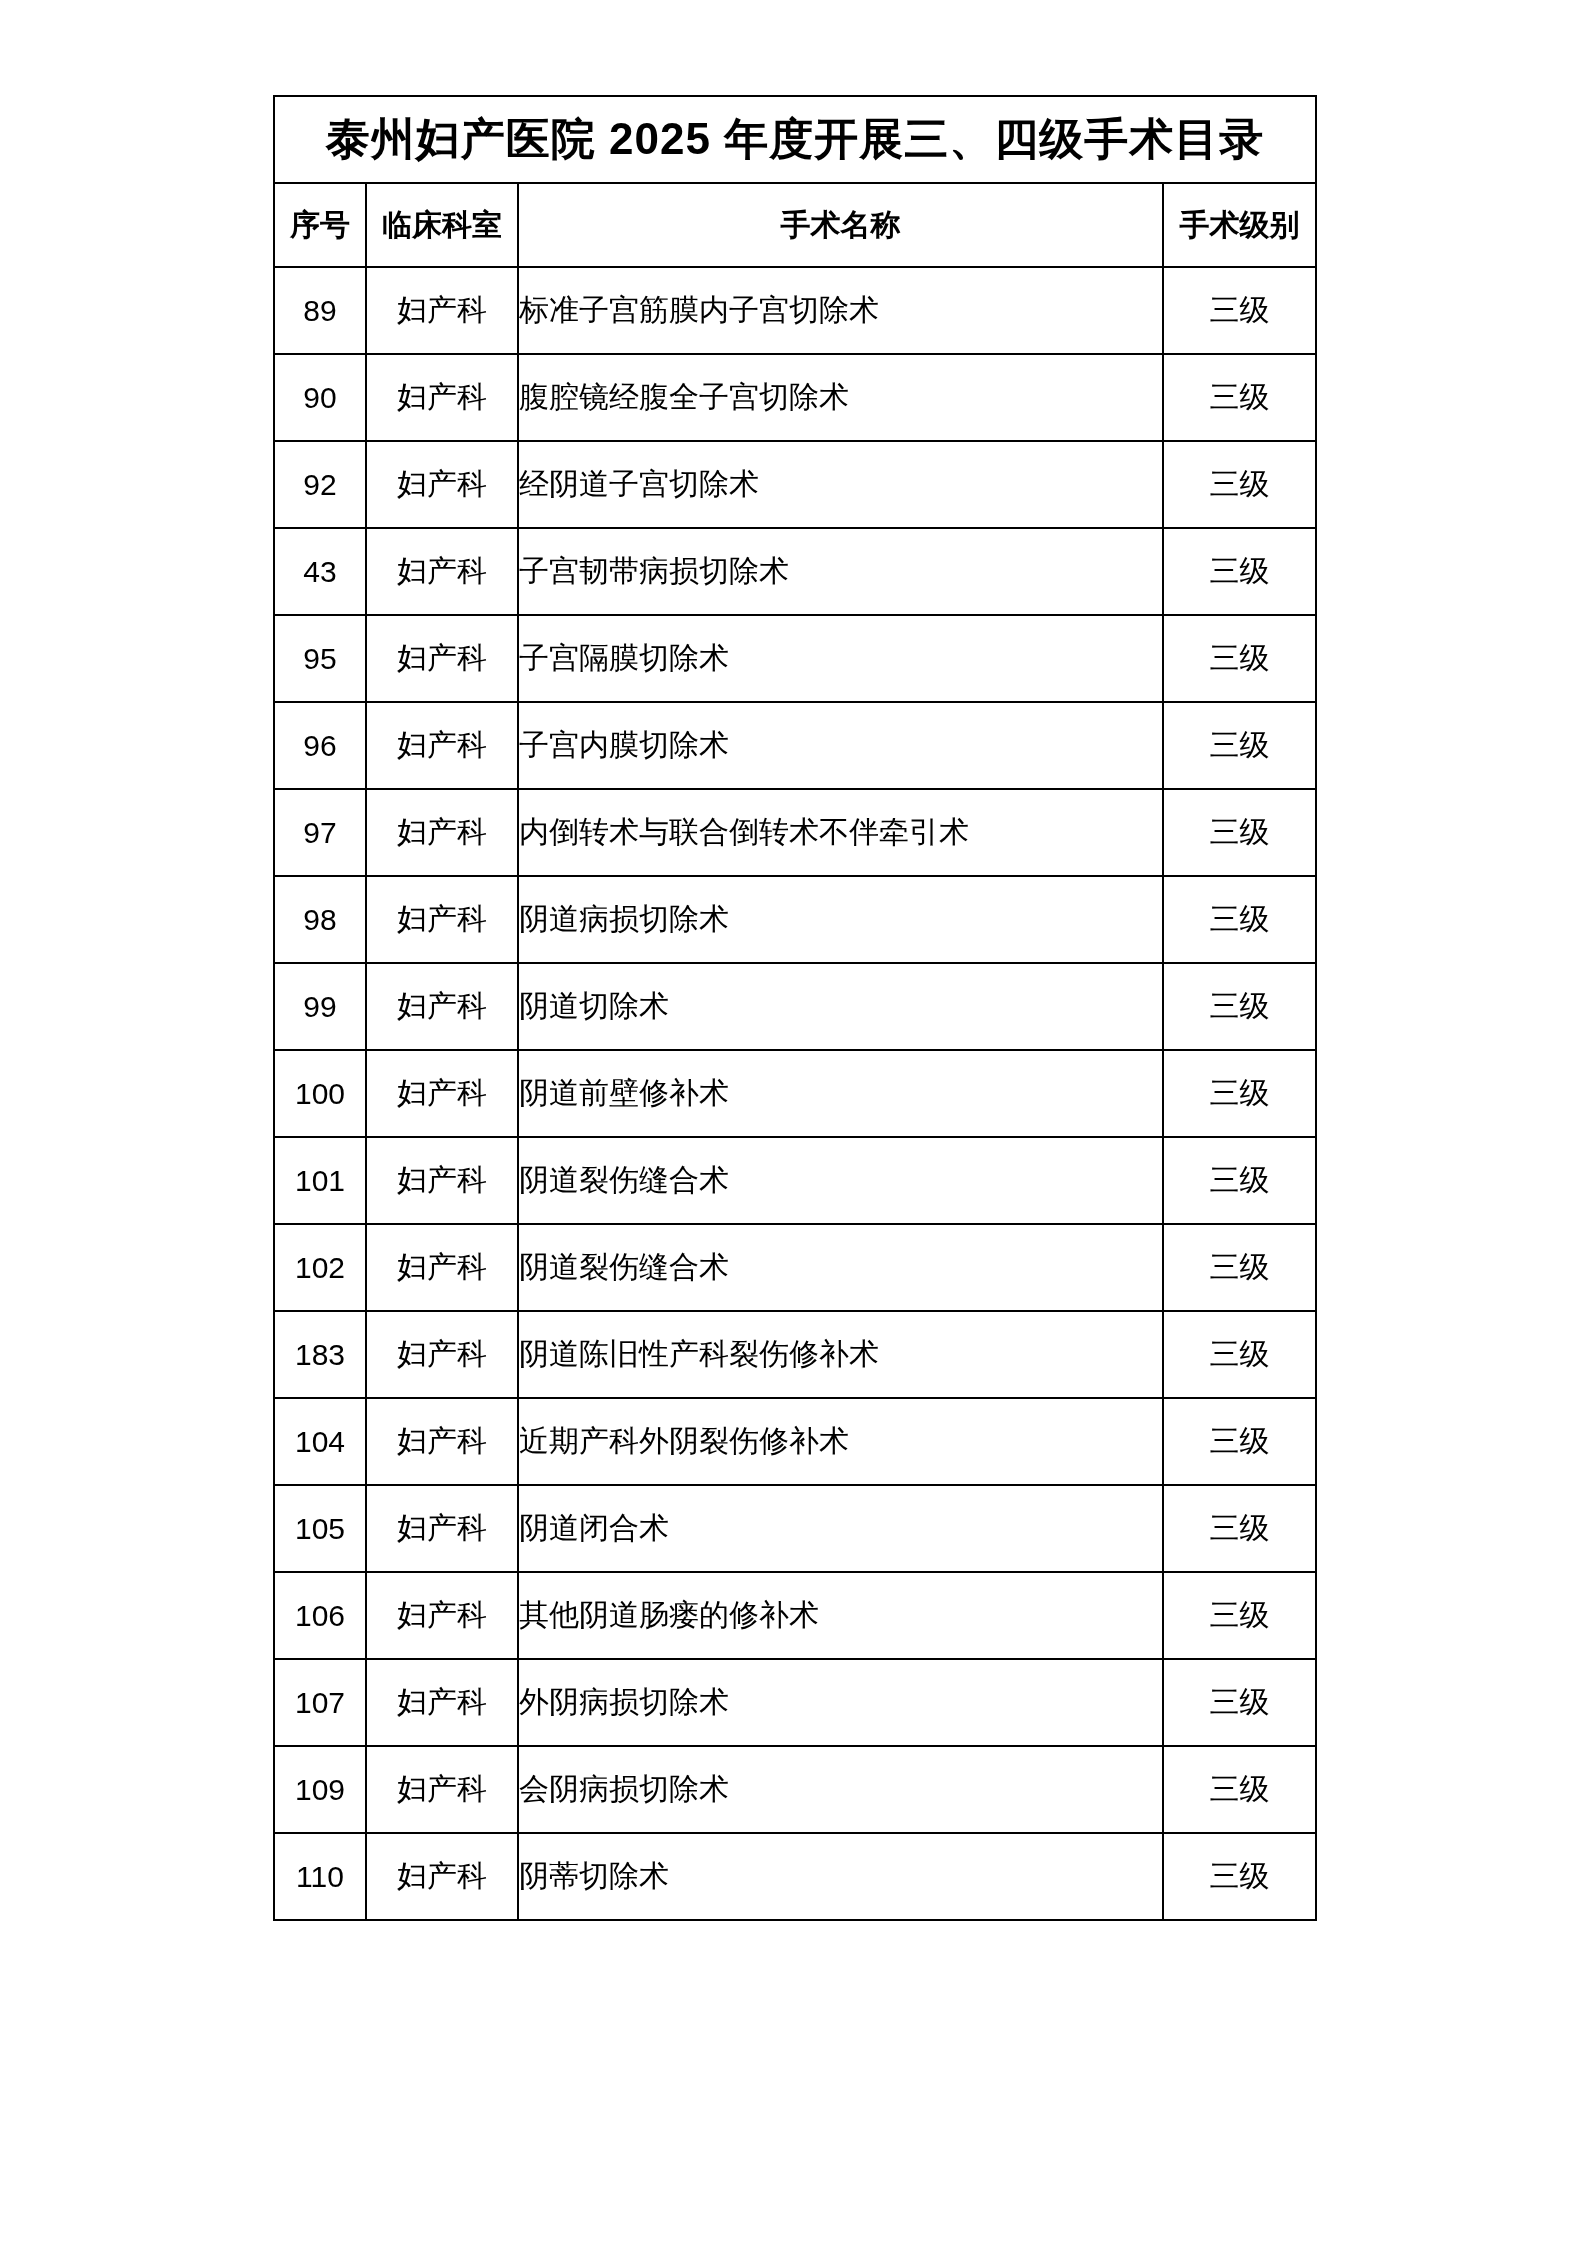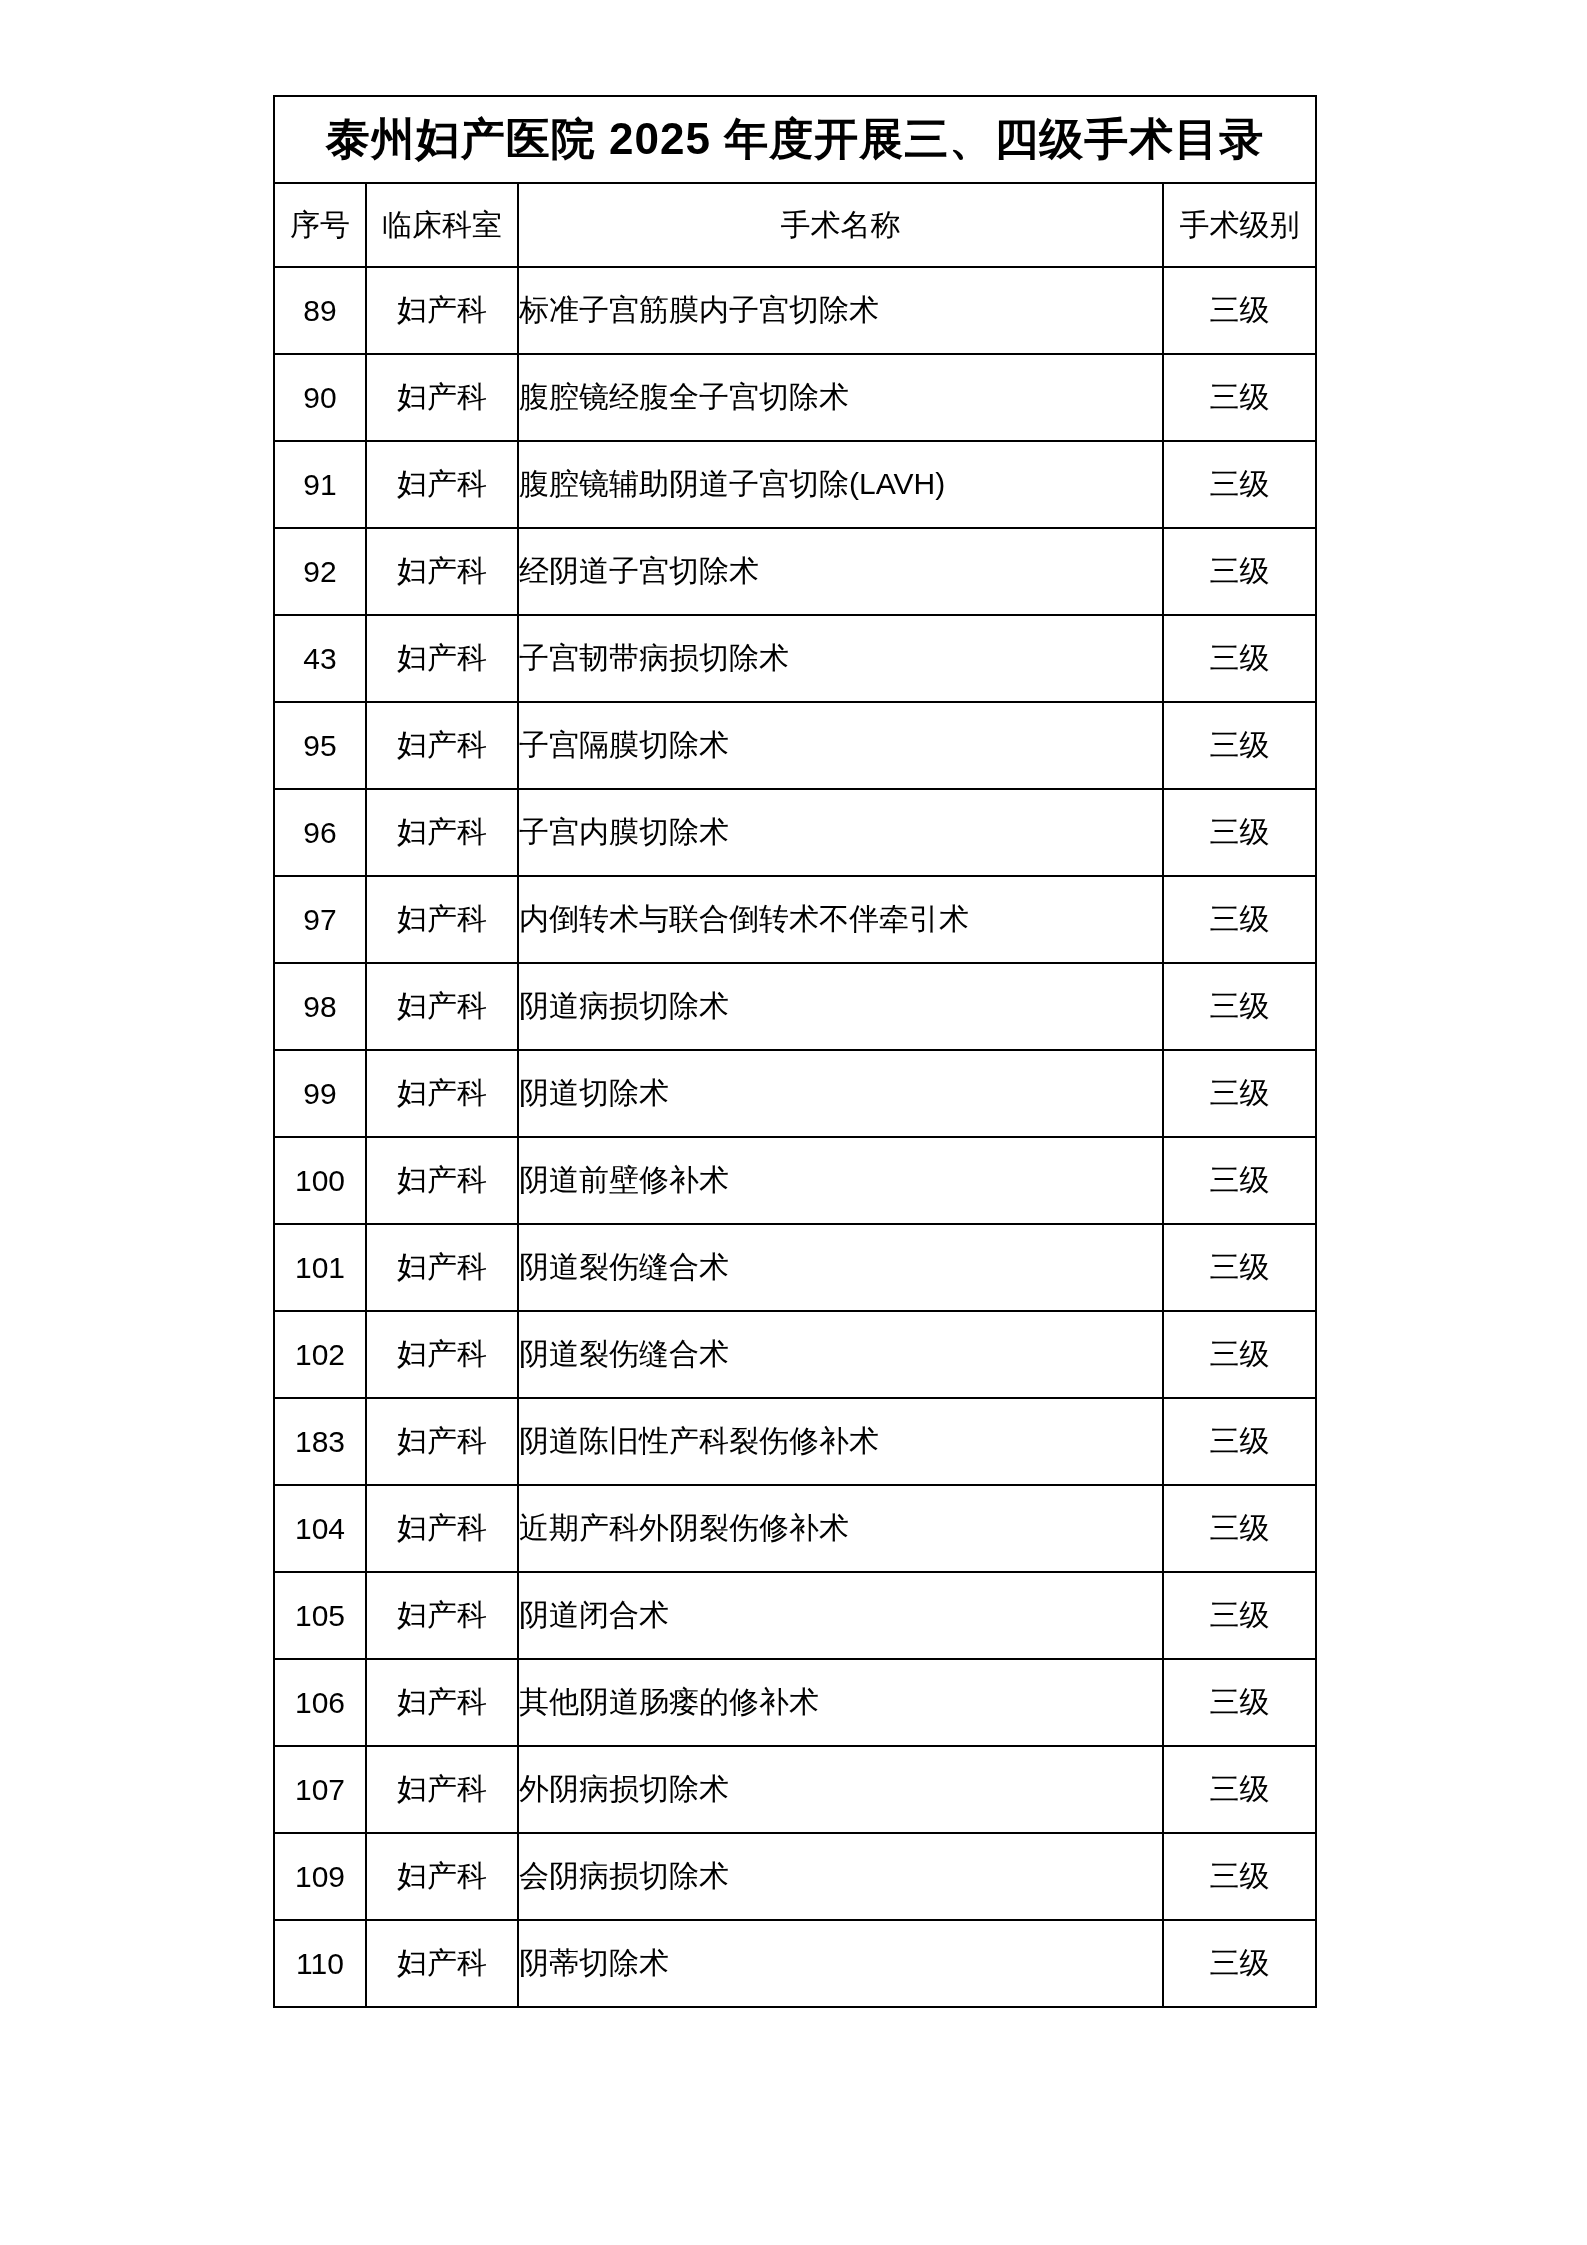--- a/index.html
+++ b/index.html
@@ -42,21 +42,21 @@
     height: 85px;
     font-size: 44px;
     font-weight: bold;
     text-align: center;
     vertical-align: middle;
     letter-spacing: 1px;
   }
   tr.header-row th {
     height: 82px;
     font-size: 30px;
-    font-weight: normal;
+    font-weight: bold;
     text-align: center;
     vertical-align: middle;
   }
   tr.data-row td {
     height: 85px;
     font-size: 30px;
     font-weight: normal;
     text-align: center;
     vertical-align: middle;
   }
@@ -93,26 +93,20 @@
           <td class="name-cell">标准子宫筋膜内子宫切除术</td>
           <td>三级</td>
         </tr>
         <tr class="data-row">
           <td>90</td>
           <td>妇产科</td>
           <td class="name-cell">腹腔镜经腹全子宫切除术</td>
           <td>三级</td>
         </tr>
         <tr class="data-row">
-          <td>91</td>
-          <td>妇产科</td>
-          <td class="name-cell">腹腔镜辅助阴道子宫切除(LAVH)</td>
-          <td>三级</td>
-        </tr>
-        <tr class="data-row">
           <td>92</td>
           <td>妇产科</td>
           <td class="name-cell">经阴道子宫切除术</td>
           <td>三级</td>
         </tr>
         <tr class="data-row">
           <td>43</td>
           <td>妇产科</td>
           <td class="name-cell">子宫韧带病损切除术</td>
           <td>三级</td>

